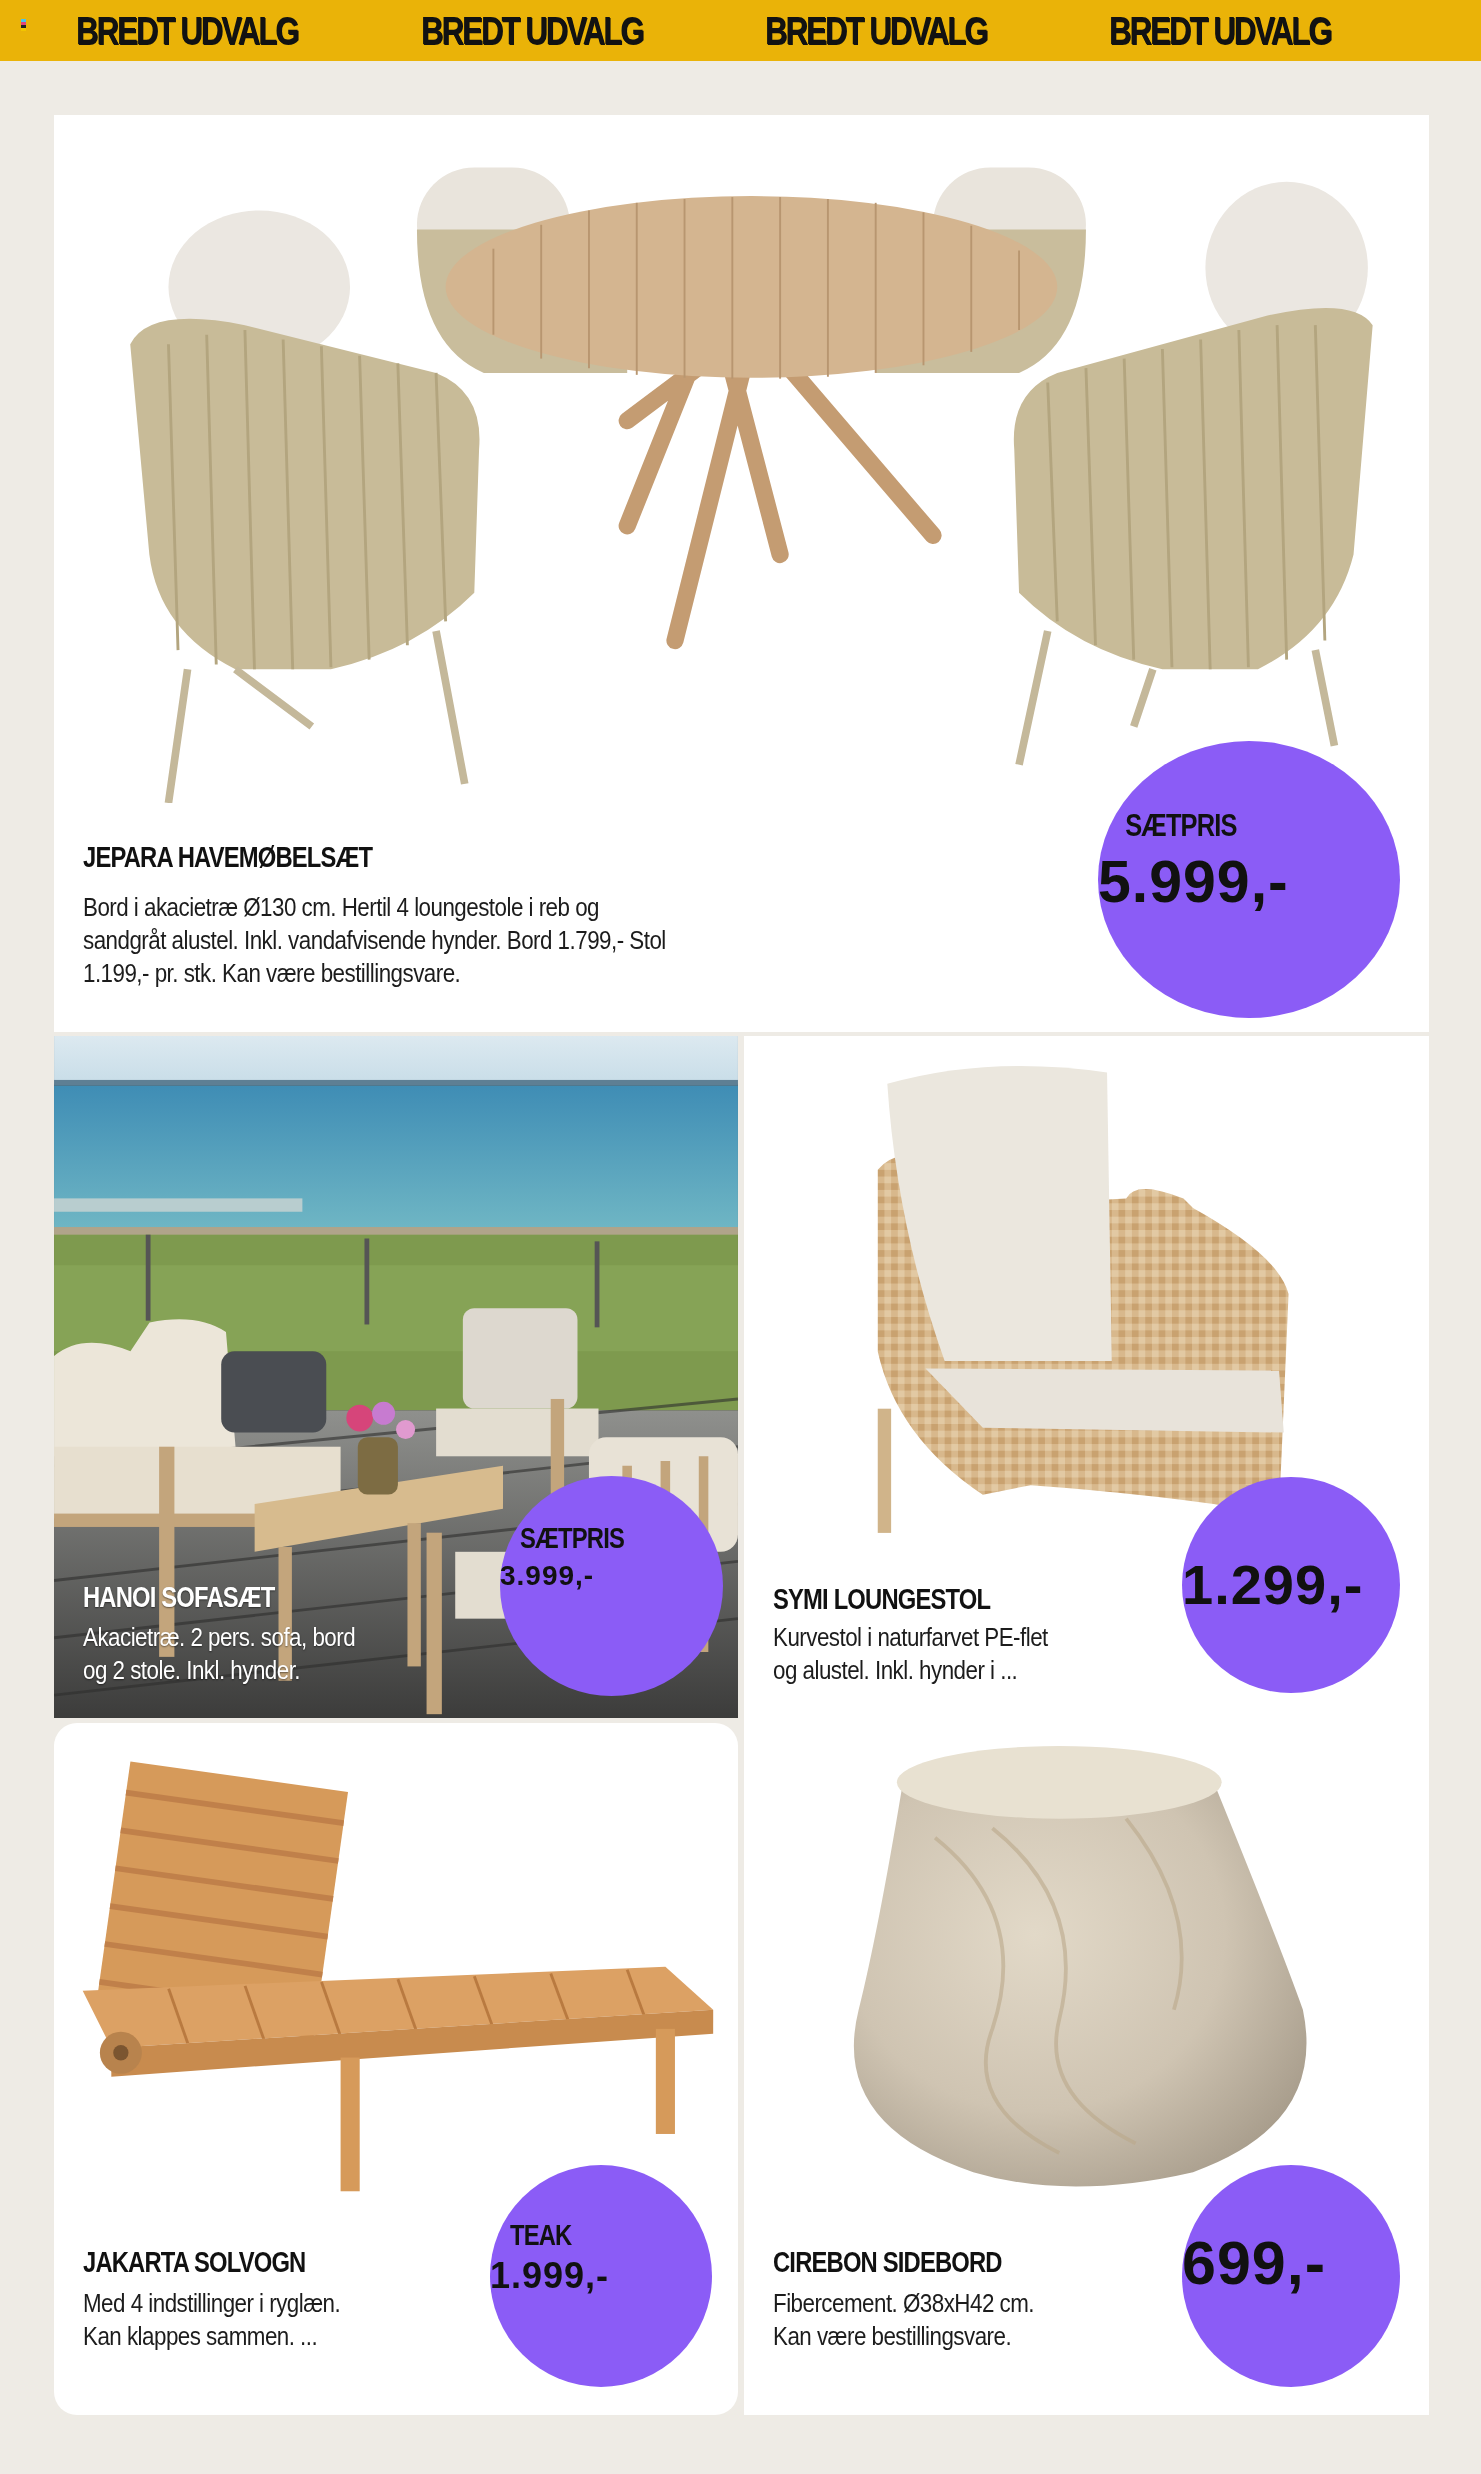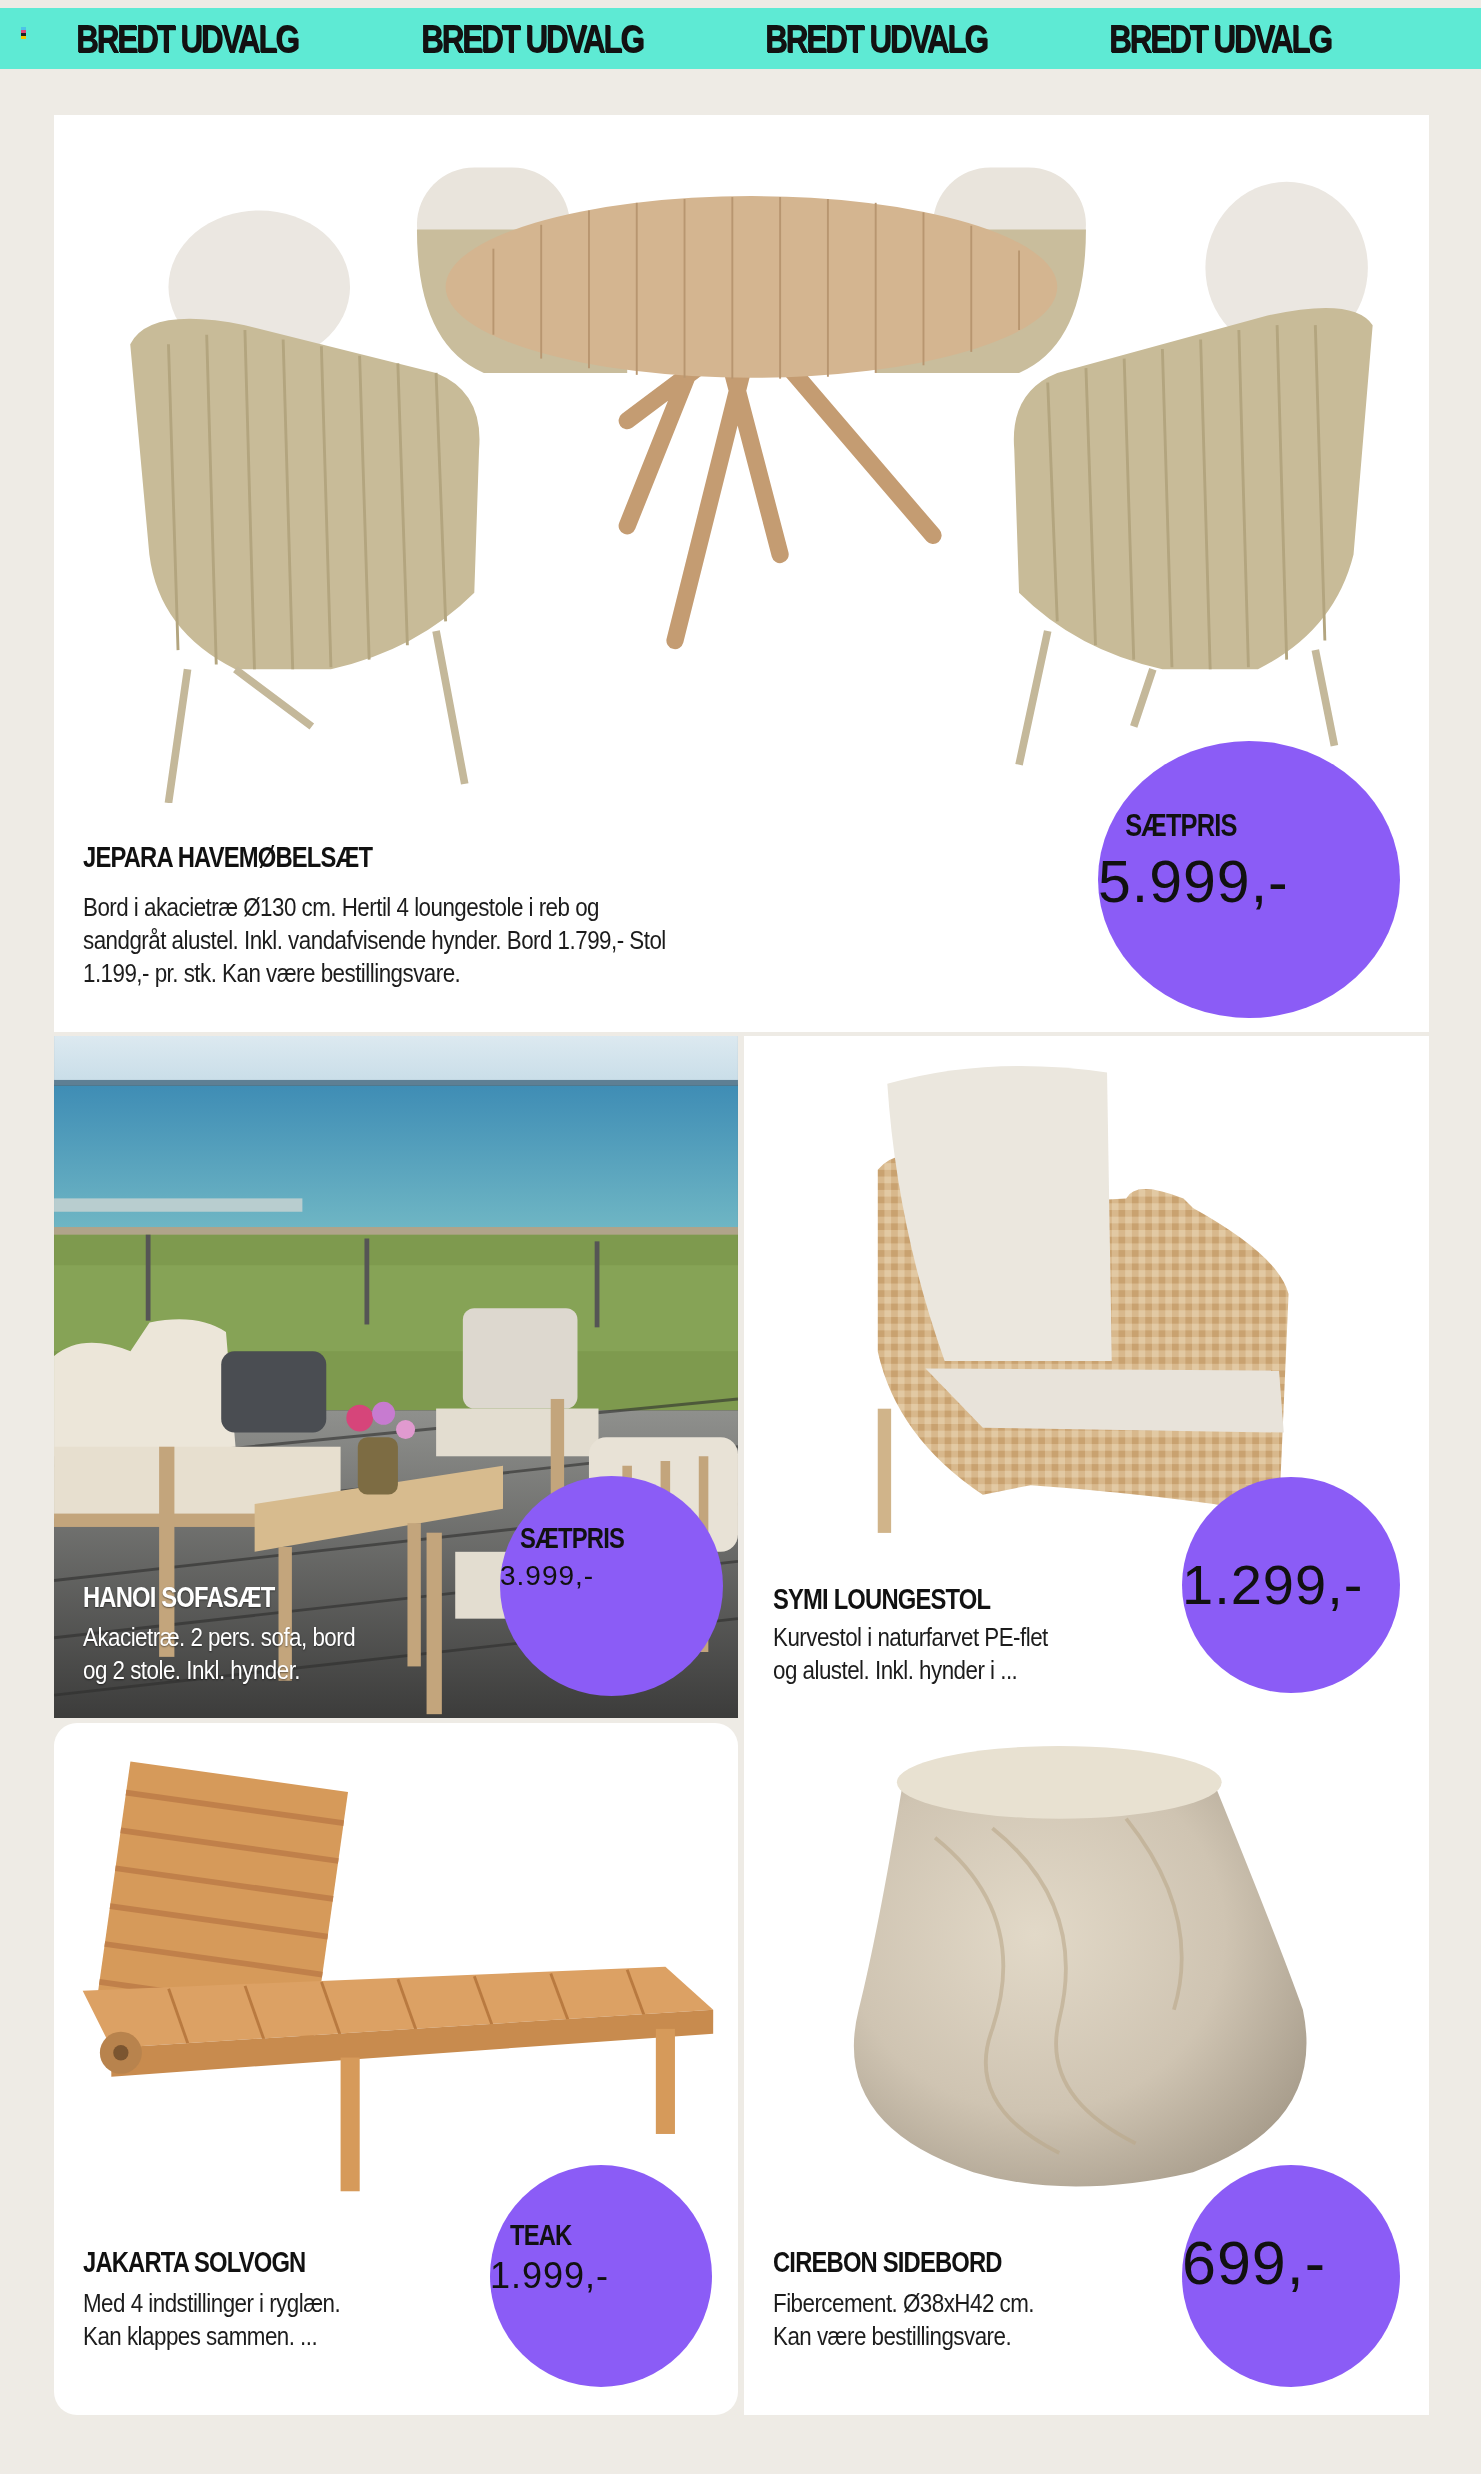--- a/index.html
+++ b/index.html
@@ -1,19 +1,19 @@
 <!DOCTYPE html>
 <html><head>
 <meta charset="utf-8">
 <style>
   * { box-sizing: border-box; margin: 0; padding: 0; }
   html, body { width: 1482px; height: 2475px; background: #eeebe5; overflow: hidden; }
   body { position: relative; font-family: "Liberation Sans", "DejaVu Sans", sans-serif; color: #1a1a1a; }
 
-  .banner { position: absolute; left: 0; top: 8px; width: 1482px; height: 61px; background: #5eead4; }
+  .banner { position: absolute; left: 0; top: 0; width: 1482px; height: 61px; background: #eab308; }
   .banner .cmyk { position: absolute; left: 21px; top: 19px; width: 4.8px; height: 11.5px;
     background: linear-gradient(#4cc3e8 0 25%, #e0447a 25% 50%, #222 50% 75%, #f2c500 75% 100%); }
   .banner .tag { position: absolute; top: 9.6px; font-family: "Liberation Sans", sans-serif; font-weight: 900;
     font-size: 38px; letter-spacing: -2.4px; color: #121212; transform: scaleX(0.82); transform-origin: left top;
     line-height: 42px; white-space: nowrap; text-shadow: 1px 1px 0 #121212; }
 
   .card { position: absolute; background: #ffffff; overflow: hidden; }
   .card-top { left: 54px; top: 115px; width: 1375px; height: 917px; }
   .card-hanoi { left: 54px; top: 1036px; width: 684px; height: 682px; background: #4a4a48; }
   .card-symi { left: 744px; top: 1036px; width: 685px; height: 724px; }
@@ -22,21 +22,21 @@
 
   .title { position: absolute; font-weight: 700; font-size: 29px; letter-spacing: -1px;
     transform: scaleX(0.82); transform-origin: left top; white-space: nowrap; color: #111; }
   .desc { position: absolute; font-size: 26px; line-height: 33px; letter-spacing: -0.6px;
     transform: scaleX(0.86); transform-origin: left top; color: #1c1c1c; }
   .on-dark { color: #ffffff; text-shadow: 0 1px 1.9px rgba(0,0,0,0.5); }
 
   .badge { position: absolute; border-radius: 50%; background: #8b5cf6; }
   .badge .lbl { position: absolute; left: 0; right: 0; font-weight: 700; font-size: 31px; letter-spacing: -1px;
     color: #111; transform: scaleX(0.82); }
-  .badge .price { position: absolute; left: 0; right: 0; font-weight: 400; font-size: 54px; letter-spacing: 1px;
+  .badge .price { position: absolute; left: 0; right: 0; font-weight: 700; font-size: 54px; letter-spacing: 1px;
     color: #111; }
 
   .img { position: absolute; }
   svg { display: block; }
 </style>
 </head>
 <body>
 
 <div class="banner">
   <div class="cmyk"></div>

